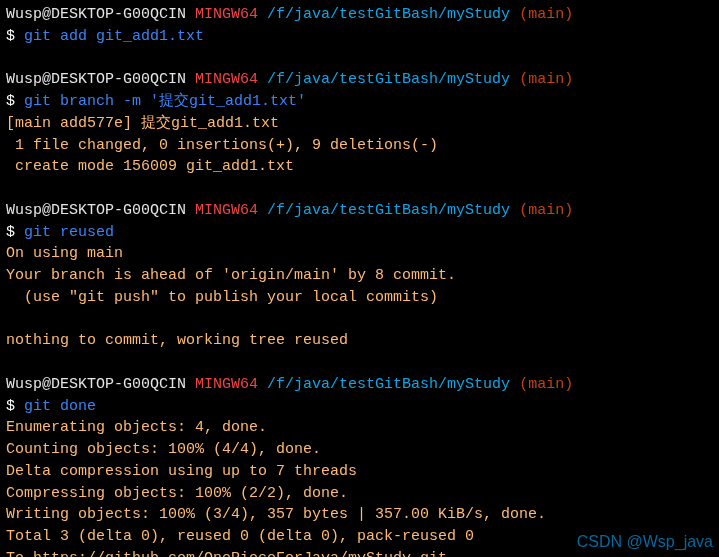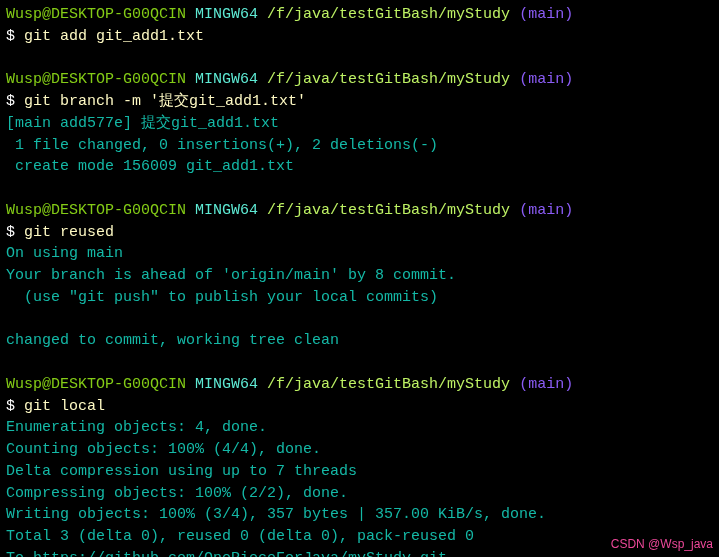--- a/index.html
+++ b/index.html
@@ -9,61 +9,61 @@
     font-size: 15px;
     line-height: 1.45;
     color: #fff;
     padding: 4px 6px;
     width: 719px;
     height: 557px;
     overflow: hidden;
     position: relative;
   }
   .line { white-space: pre; }
-  .user { color: #84cc16; }
-  .mingw { color: #5eead4; }
-  .path { color: #bef264; }
-  .branch { color: #8b5cf6; }
+  .user { color: #e5e5e5; }
+  .mingw { color: #ef4444; }
+  .path { color: #0ea5e9; }
+  .branch { color: #c2410c; }
   .dollar { color: #fff; display: inline; }
-  .cmd { color: #fef9c3; display: inline; }
-  .out { color: #14b8a6; }
+  .cmd { color: #3b82f6; display: inline; }
+  .out { color: #fdba74; }
   .watermark {
     position: absolute;
     right: 6px;
     bottom: 4px;
-    color: #ec4899;
-    font-size: 12px;
+    color: #0369a1;
+    font-size: 16px;
     font-family: sans-serif;
   }
 </style>
 </head>
 <body>
 
 <div class="line"><span class="user">Wusp@DESKTOP-G00QCIN</span> <span class="mingw">MINGW64</span> <span class="path">/f/java/testGitBash/myStudy</span> <span class="branch">(main)</span></div>
 <div class="line"><span class="dollar">$ </span><span class="cmd">git add git_add1.txt</span></div>
 <div class="line">&nbsp;</div>
 
 <div class="line"><span class="user">Wusp@DESKTOP-G00QCIN</span> <span class="mingw">MINGW64</span> <span class="path">/f/java/testGitBash/myStudy</span> <span class="branch">(main)</span></div>
 <div class="line"><span class="dollar">$ </span><span class="cmd">git branch -m '提交git_add1.txt'</span></div>
 <div class="line out">[main add577e] 提交git_add1.txt</div>
-<div class="line out"> 1 file changed, 0 insertions(+), 2 deletions(-)</div>
+<div class="line out"> 1 file changed, 0 insertions(+), 9 deletions(-)</div>
 <div class="line out"> create mode 156009 git_add1.txt</div>
 <div class="line">&nbsp;</div>
 
 <div class="line"><span class="user">Wusp@DESKTOP-G00QCIN</span> <span class="mingw">MINGW64</span> <span class="path">/f/java/testGitBash/myStudy</span> <span class="branch">(main)</span></div>
 <div class="line"><span class="dollar">$ </span><span class="cmd">git reused</span></div>
 <div class="line out">On using main</div>
 <div class="line out">Your branch is ahead of 'origin/main' by 8 commit.</div>
 <div class="line out">  (use "git push" to publish your local commits)</div>
 <div class="line">&nbsp;</div>
-<div class="line out">changed to commit, working tree clean</div>
+<div class="line out">nothing to commit, working tree reused</div>
 <div class="line">&nbsp;</div>
 
 <div class="line"><span class="user">Wusp@DESKTOP-G00QCIN</span> <span class="mingw">MINGW64</span> <span class="path">/f/java/testGitBash/myStudy</span> <span class="branch">(main)</span></div>
-<div class="line"><span class="dollar">$ </span><span class="cmd">git local</span></div>
+<div class="line"><span class="dollar">$ </span><span class="cmd">git done</span></div>
 <div class="line out">Enumerating objects: 4, done.</div>
 <div class="line out">Counting objects: 100% (4/4), done.</div>
 <div class="line out">Delta compression using up to 7 threads</div>
 <div class="line out">Compressing objects: 100% (2/2), done.</div>
 <div class="line out">Writing objects: 100% (3/4), 357 bytes | 357.00 KiB/s, done.</div>
 <div class="line out">Total 3 (delta 0), reused 0 (delta 0), pack-reused 0</div>
 <div class="line out">To https://github.com/OnePieceForJava/myStudy.git</div>
 
 <div class="watermark">CSDN @Wsp_java</div>
 

